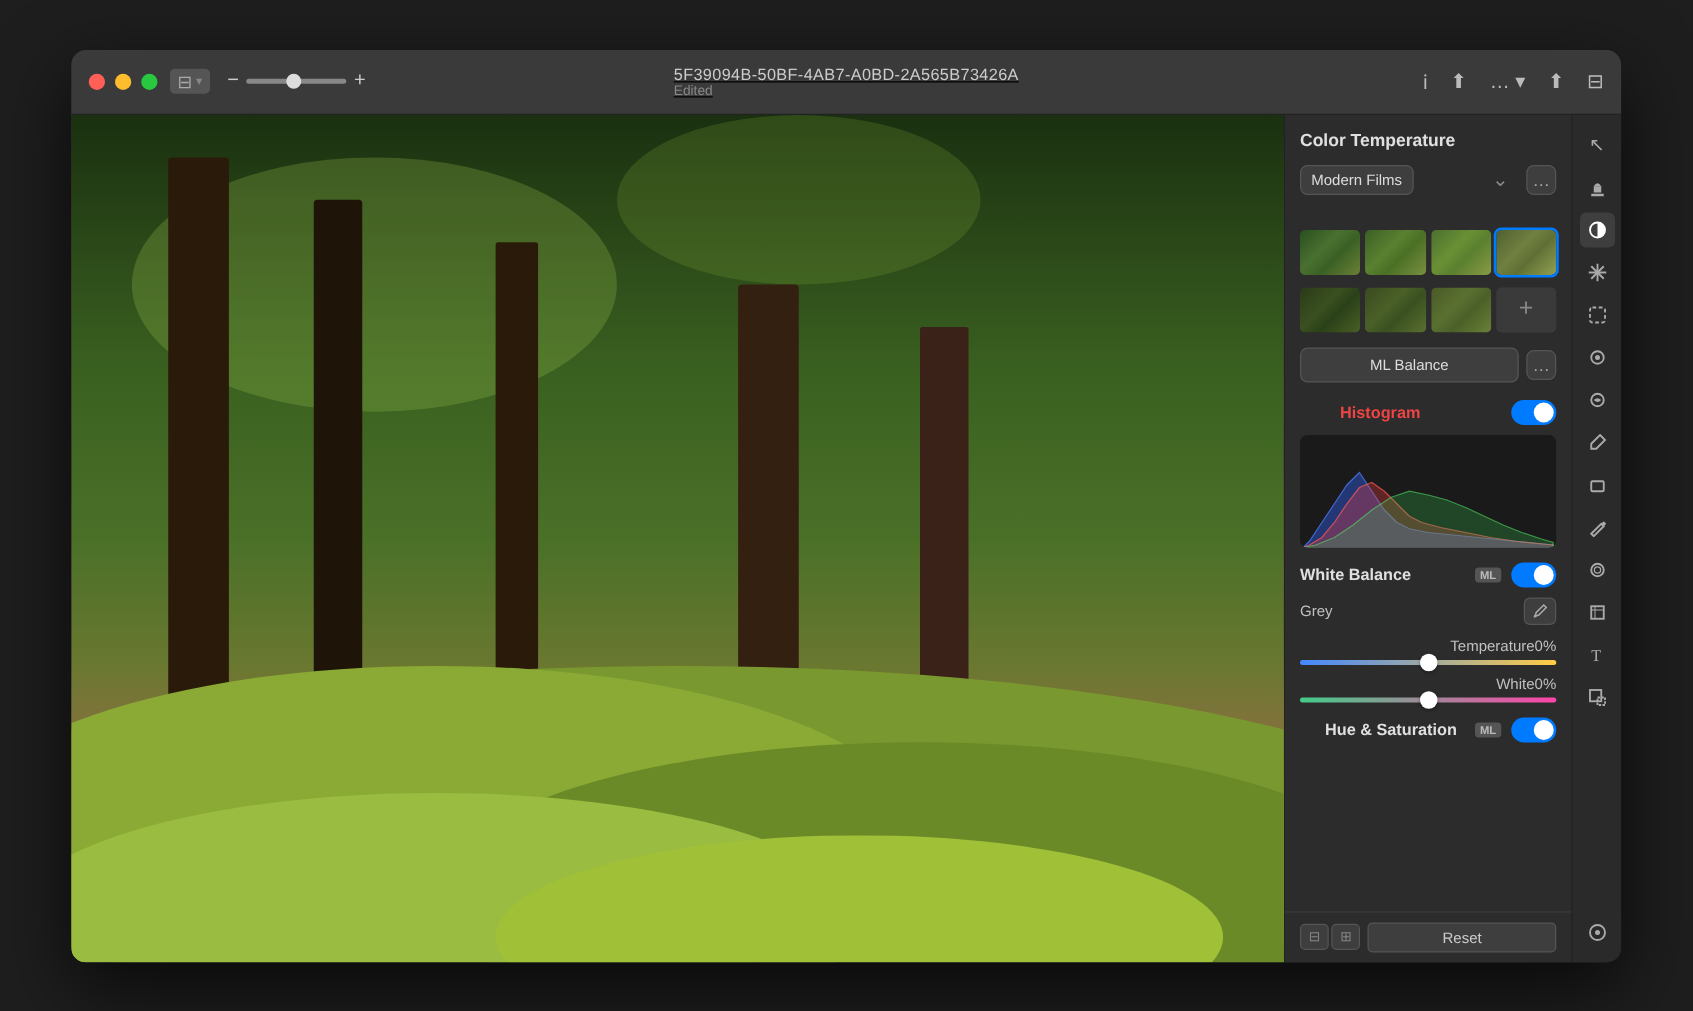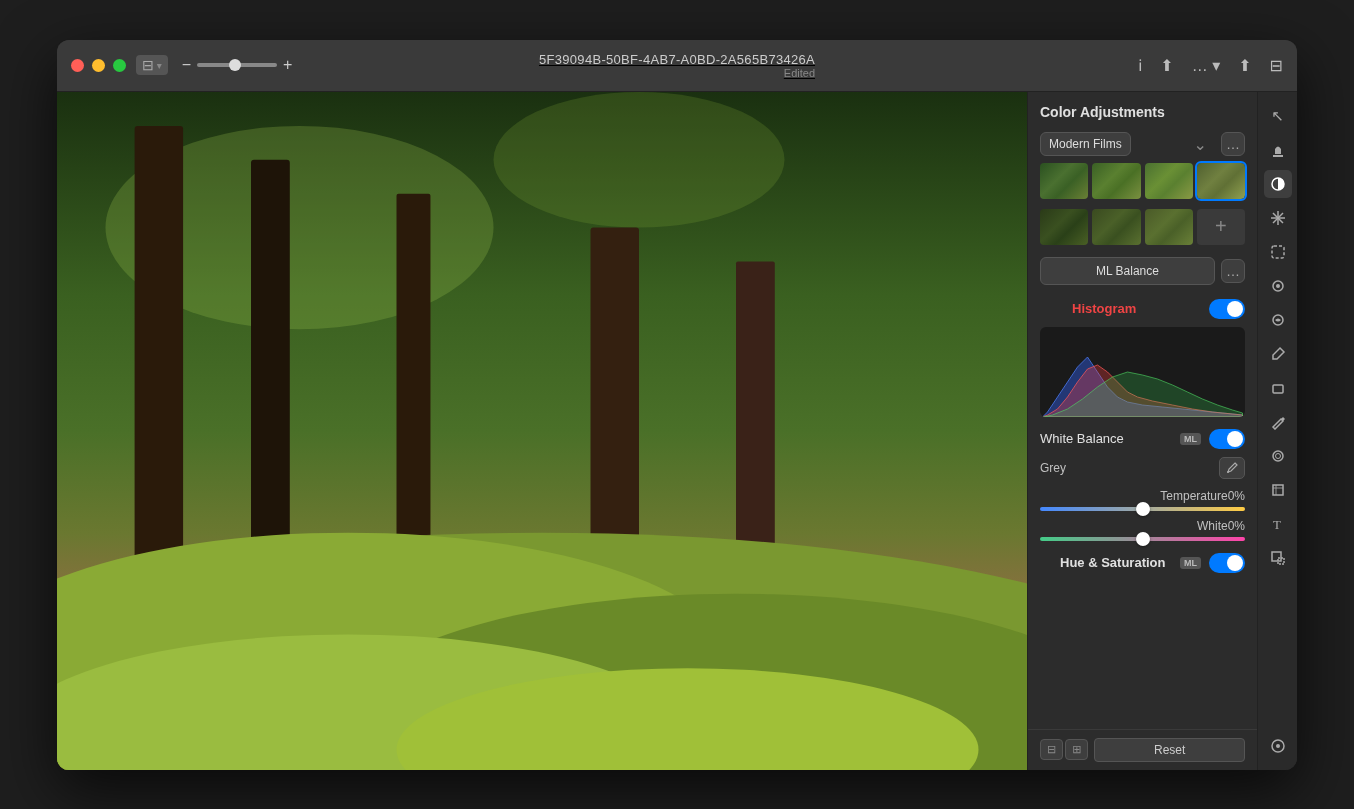--- a/index.html
+++ b/index.html
@@ -104,21 +104,21 @@
     .title-text {
       color: #ccc;
       font-size: 13px;
       font-weight: 500;
       letter-spacing: 0.3px;
     }
 
     .title-subtitle {
       color: #888;
       font-size: 11px;
-      text-align: right;
+      text-align: left;
     }
 
     .title-bar-actions {
       margin-left: auto;
       display: flex;
       align-items: center;
       gap: 18px;
     }
 
     .title-action-icon {
@@ -195,21 +195,21 @@
       font-size: 14px;
       font-weight: 600;
       margin-bottom: 12px;
     }
 
     
     .preset-dropdown {
       display: flex;
       align-items: flex-end;
       gap: 6px;
-      margin-bottom: 7px;
+      margin-bottom: 28px;
     }
 
     .preset-select {
       flex: 1;
       background: #3e3e3e;
       border: 1px solid #555;
       border-radius: 6px;
       color: #ddd;
       font-size: 12px;
       padding: 4px 8px;
@@ -374,21 +374,21 @@
     .wb-header {
       display: flex;
       align-items: center;
       justify-content: space-between;
       margin-bottom: 8px;
     }
 
     .wb-label {
       color: #e0e0e0;
       font-size: 13px;
-      font-weight: 400;
+      font-weight: 700;
     }
 
     .wb-ml-area {
       display: flex;
       align-items: center;
       gap: 4px;
     }
 
     
     .grey-row {
@@ -695,21 +695,21 @@
           <path d="M 10% 65% Q 15% 70% 5% 80%" stroke="#1a1008" stroke-width="8" fill="none"></path>
           <path d="M 12% 70% Q 20% 75% 10% 85%" stroke="#1e140a" stroke-width="6" fill="none"></path>
 
           <path d="M 40% 0% L 60% 40%" stroke="rgba(200,240,120,0.08)" stroke-width="30" fill="none"></path>
         </svg>
       </div>
     </div>
 
     <div class="right-panel">
       <div class="color-adjustments-panel">
-        <div class="panel-title">Color Adjustments</div>
+        <div class="panel-title">Color Temperature</div>
 
         <div class="preset-dropdown">
           <div class="select-wrapper">
             <select class="preset-select">
               <option>Modern Films</option>
               <option>Classic Films</option>
               <option>Fade</option>
               <option>None</option>
             </select>
           </div>

